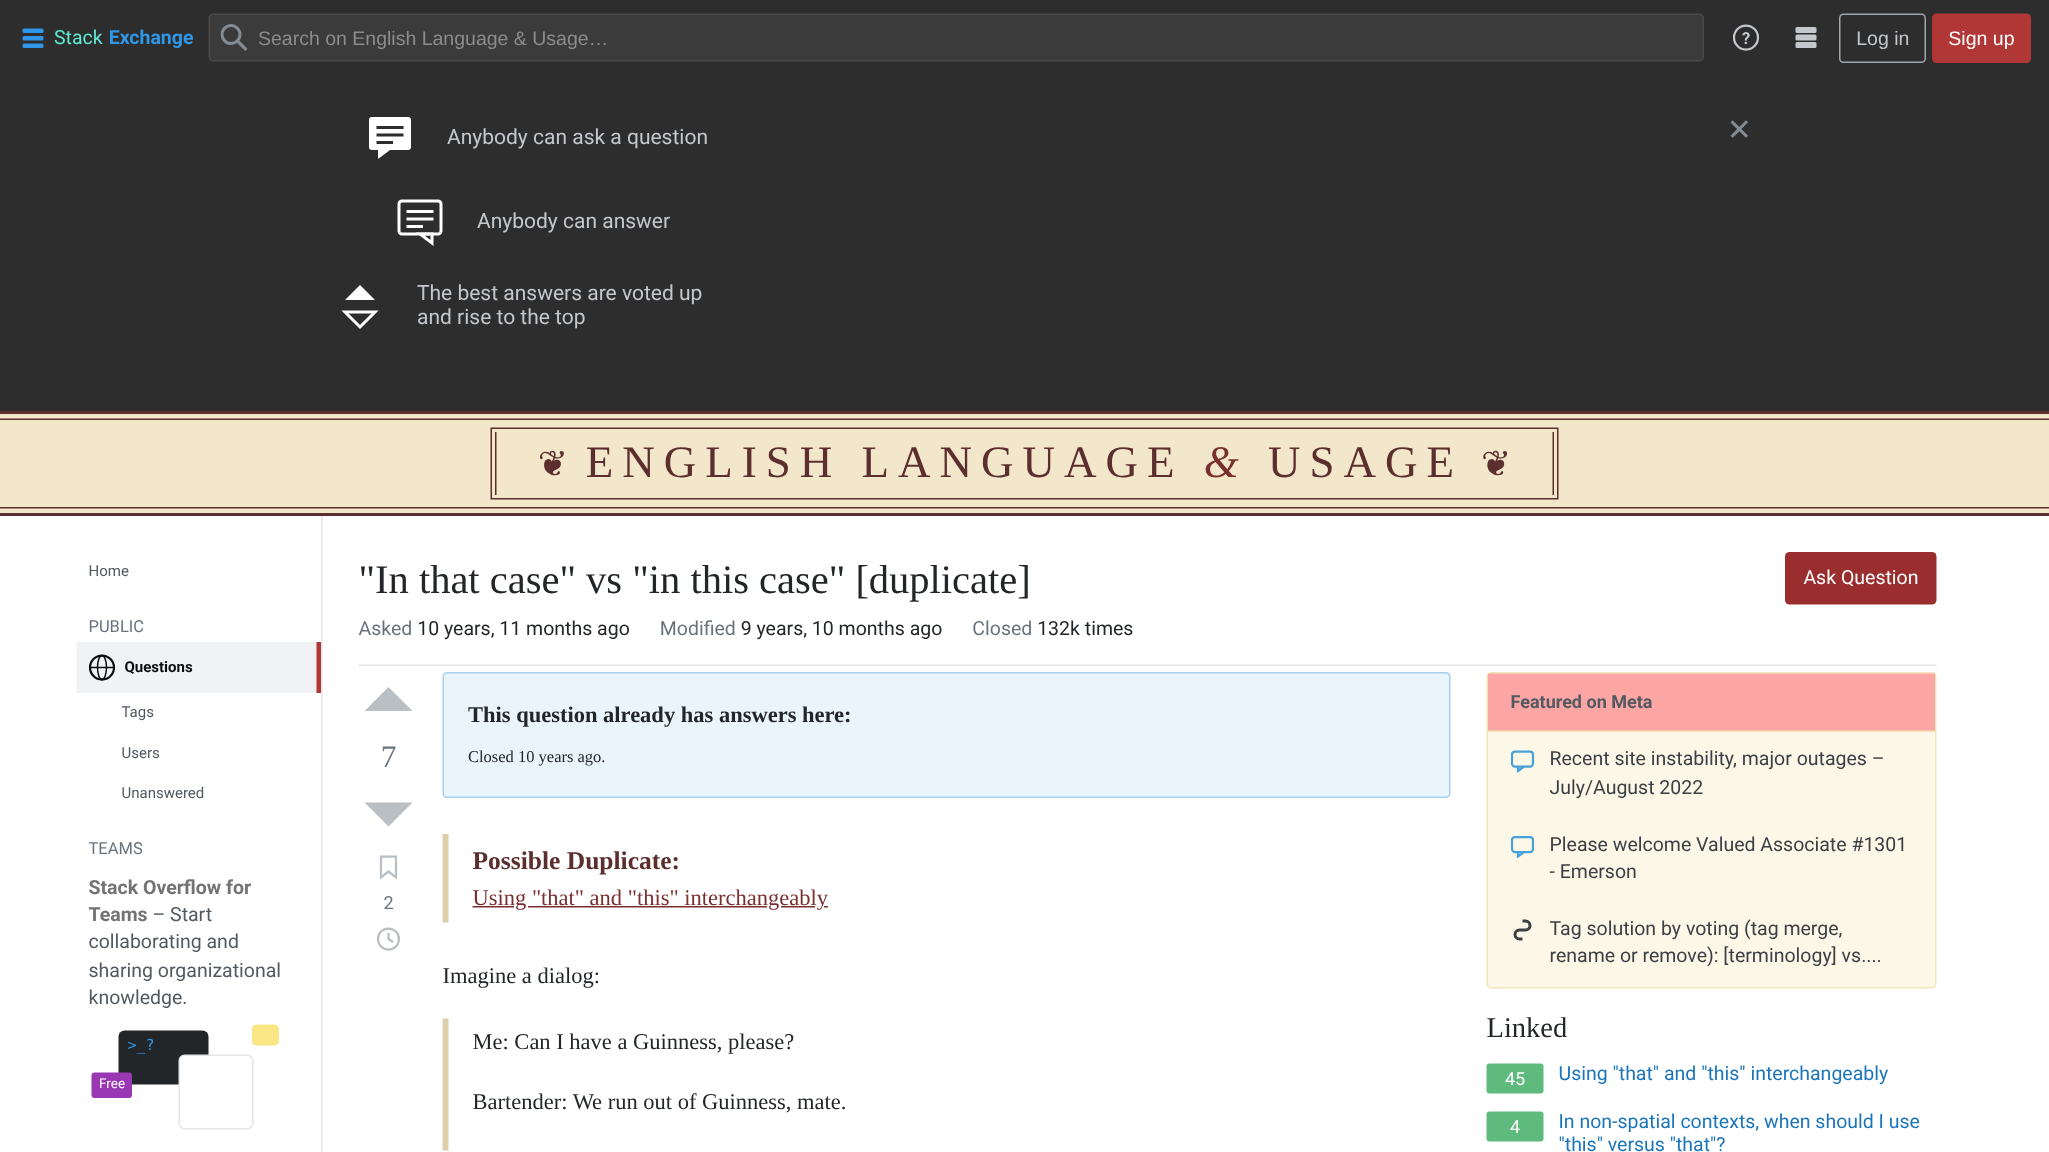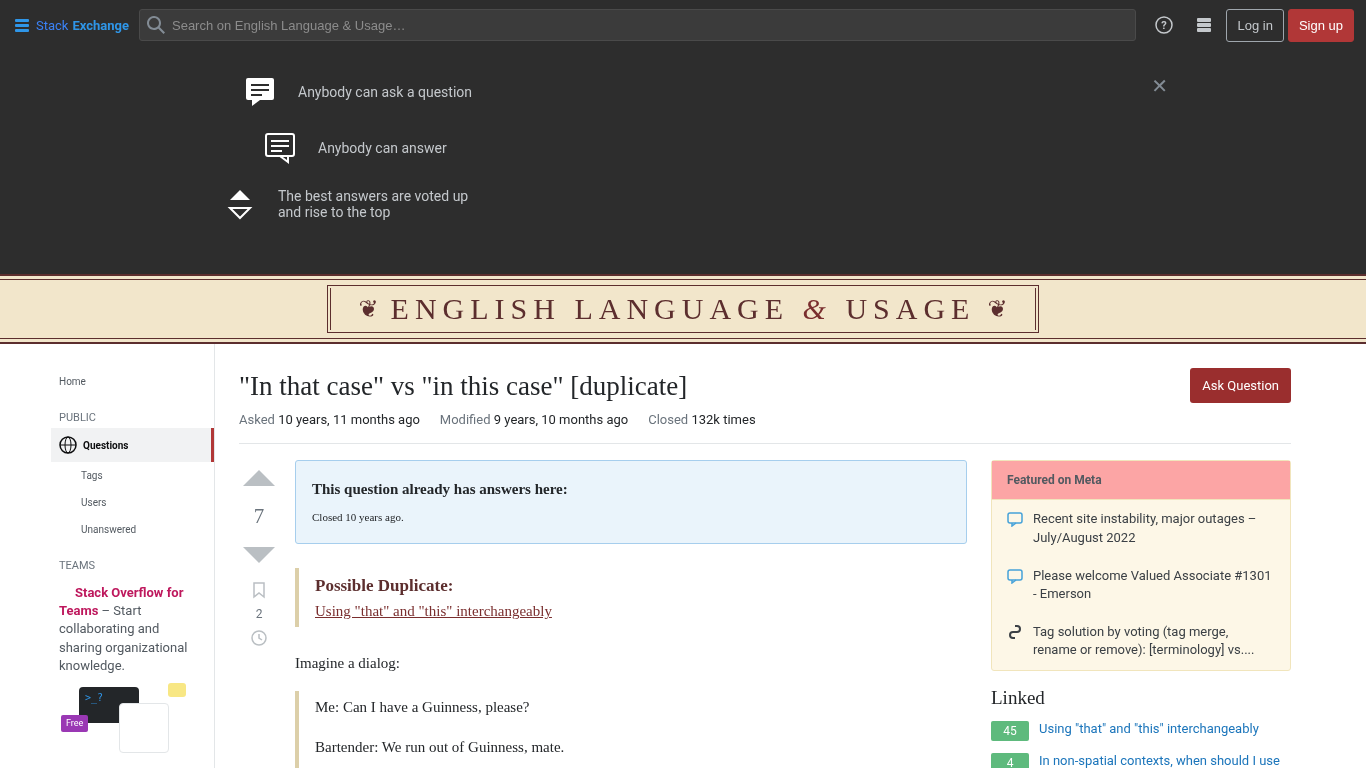--- a/index.html
+++ b/index.html
@@ -1,21 +1,21 @@
 <!DOCTYPE html>
 <html><head>
 <meta charset="utf-8">
 <style>
 * { margin: 0; padding: 0; box-sizing: border-box; }
 body { font-family: -apple-system, BlinkMacSystemFont, "Segoe UI", Roboto, Helvetica, Arial, sans-serif; font-size: 13px; color: #232629; background: #fff; }
 a { text-decoration: none; }
 
 .topbar { background: #2d2d2d; height: 50px; display: flex; align-items: center; padding: 0 12px; gap: 10px; }
 .se-logo { display: flex; align-items: center; gap: 4px; color: #c4c8cc; cursor: pointer; }
-.se-logo .stack { color: #3b82f6; font-weight: 400; }
+.se-logo .stack { color: #5eead4; font-weight: 400; }
 .se-logo .exchange { color: #2f96e8; font-weight: 700; }
 .se-logo-icon { width: 20px; height: 20px; display: flex; flex-direction: column; gap: 2px; justify-content: center; align-items: center; }
 .se-logo-icon span { display: block; width: 14px; height: 3px; background: #2f96e8; border-radius: 1px; }
 .search-wrap { flex: 1; position: relative; }
 .search-wrap svg { position: absolute; left: 8px; top: 50%; transform: translateY(-50%); fill: #838c95; }
 .search-input { width: 100%; height: 32px; background: #3b3b3b; border: 1px solid #4a4a4a; border-radius: 3px; padding: 7px 9px 7px 32px; color: #c4c8cc; font-size: 13px; }
 .search-input::placeholder { color: #8c8c8c; }
 .top-icons { display: flex; align-items: center; gap: 4px; }
 .top-icon { width: 36px; height: 36px; display: flex; align-items: center; justify-content: center; cursor: pointer; border-radius: 3px; }
 .top-icon svg { fill: #c4c8cc; }
@@ -51,33 +51,33 @@
 
 .container { max-width: 1264px; margin: 0 auto; display: flex; }
 .sidebar { width: 164px; flex-shrink: 0; padding-top: 24px; border-right: 1px solid #e3e6e8; }
 .nav-item { padding: 8px 8px 8px 8px; display: flex; align-items: center; gap: 6px; cursor: pointer; font-size: 10px; color: #525960; }
 .nav-item.indent { padding-left: 30px; }
 .nav-item.active { background: #f1f2f3; font-weight: bold; color: #0c0d0e; border-right: 3px solid #b13737; }
 .nav-header { font-size: 11px; color: #6a737c; padding: 16px 8px 4px; text-transform: uppercase; }
 .nav-item svg { fill: #0c0d0e; }
 
 .teams-box { margin: 8px 8px 8px 0; font-size: 13px; color: #525960; line-height: 1.4; padding: 0 8px; }
-.teams-box strong { color: #be185d; margin-left: 16px; }
+.teams-box strong { color: #737373; }
 .teams-promo { margin-top: 12px; position: relative; height: 60px; }
 .promo-card1 { position: absolute; left: 20px; top: 0; width: 60px; height: 36px; background: #232629; border-radius: 4px; padding: 4px 6px; color: #fff; font-family: monospace; font-size: 10px; }
 .promo-card1 .prompt { color: #2f96e8; }
 .promo-card2 { position: absolute; left: 60px; top: 16px; width: 50px; height: 50px; background: #fff; border: 1px solid #e3e6e8; border-radius: 4px; padding: 4px; }
 .promo-badge { position: absolute; left: 2px; top: 28px; background: #9a38b4; color: #fff; font-size: 9px; padding: 2px 5px; border-radius: 2px; }
 .promo-bubble { position: absolute; right: 12px; top: -4px; width: 18px; height: 14px; background: #f8e784; border-radius: 3px; }
 
 .content { flex: 1; padding: 24px; }
 .question-header { display: flex; align-items: flex-start; gap: 16px; margin-bottom: 8px; }
 .question-title { font-family: Georgia, serif; font-size: 27px; color: #232629; font-weight: normal; flex: 1; line-height: 1.35; }
 .btn-ask { background: #9a2e2e; color: #fff; padding: 10px 12px; border-radius: 3px; font-size: 13px; white-space: nowrap; }
-.question-stats { display: flex; gap: 20px; font-size: 13px; color: #6a737c; padding-bottom: 16px; border-bottom: 1px solid #e3e6e8; margin-bottom: 16px; }
+.question-stats { display: flex; gap: 20px; font-size: 13px; color: #6a737c; padding-bottom: 16px; border-bottom: 1px solid #e3e6e8; margin-bottom: 4px; }
 .question-stats .val { color: #232629; }
 
 .post-layout { display: flex; gap: 16px; }
 .vote-col { width: 40px; display: flex; flex-direction: column; align-items: center; gap: 8px; color: #babfc3; }
 .vote-arrow { cursor: pointer; }
 .vote-count { font-size: 21px; color: #6a737c; font-family: Georgia, serif; }
 .bookmark-count { font-size: 12px; color: #6a737c; }
 
 .post-body { flex: 1; font-family: Georgia, serif; font-size: 15px; line-height: 1.6; color: #232629; }
 .notice-box { background: #eaf4fb; border: 1px solid #a6ceed; border-radius: 3px; padding: 16px; margin-bottom: 24px; }

